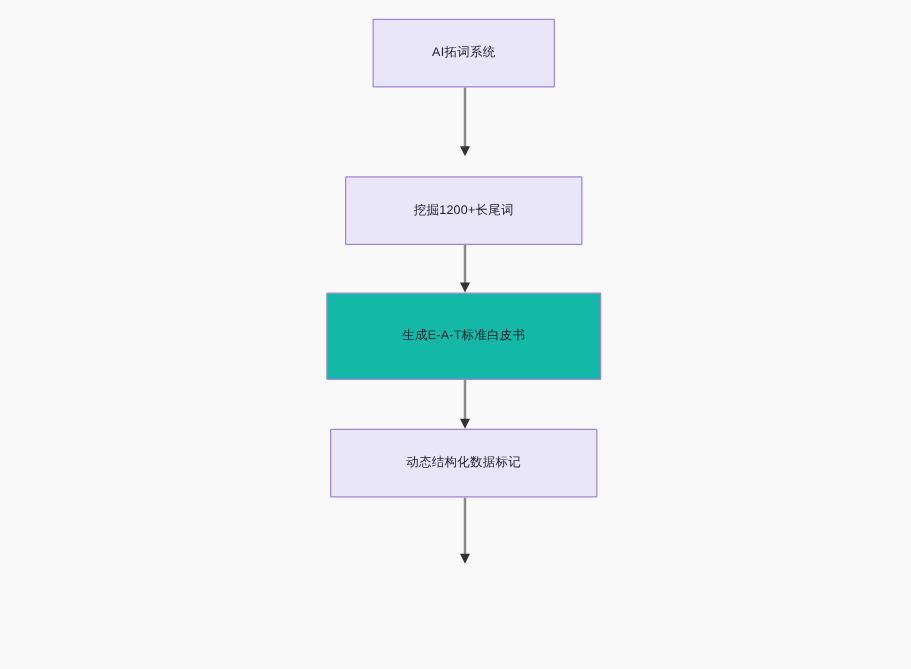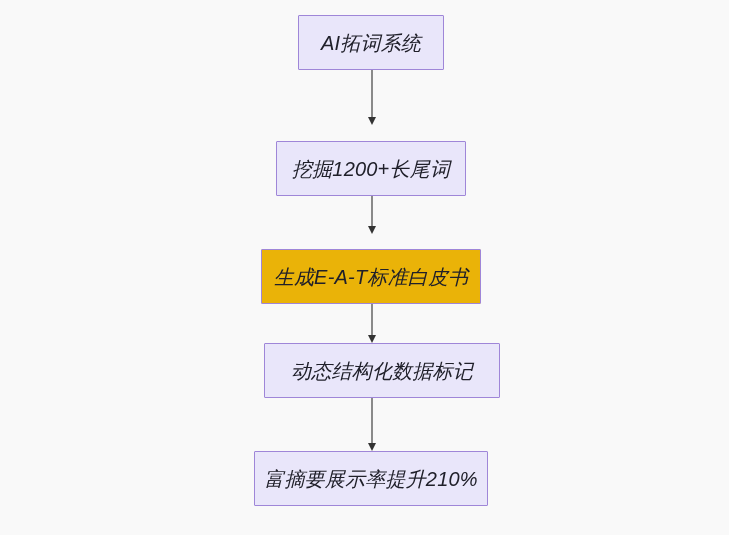--- a/index.html
+++ b/index.html
@@ -25,26 +25,25 @@
     box-sizing: border-box;
     background: #e9e6fa;
     border: 1.6px solid #9f86d8;
     border-radius: 1px;
     display: flex;
     align-items: center;
     justify-content: center;
     z-index: 2;
   }
   .node-label {
-    font-size: 20px;
+    font-size: 10px;
     line-height: 1.2;
     color: #20202a;
     letter-spacing: 0.2px;
     white-space: nowrap;
-    font-style: italic;
   }
   .edge {
     position: absolute;
     z-index: 1;
   }
   .edge-line {
     position: absolute;
     left: 0;
     top: 0;
     width: 2px;
@@ -83,25 +82,22 @@
   </div>
 
   <div class="node" style="left: 298px; top: 15px; width: 146px; height: 55px; background: rgb(233, 230, 250); border-color: rgb(159, 134, 216);">
     <span class="node-label" style="color: rgb(32, 32, 42);">AI拓词系统</span>
   </div>
 
   <div class="node" style="left: 276px; top: 141px; width: 190px; height: 55px; background: rgb(233, 230, 250); border-color: rgb(159, 134, 216);">
     <span class="node-label" style="color: rgb(32, 32, 42);">挖掘1200+长尾词</span>
   </div>
 
-  <div class="node" style="left: 261px; top: 249px; width: 220px; height: 55px; background: #eab308; border-color: rgb(159, 134, 216);">
+  <div class="node" style="left: 261px; top: 234px; width: 220px; height: 70px; background: #14b8a6; border-color: rgb(159, 134, 216);">
     <span class="node-label" style="color: rgb(32, 32, 42);">生成E-A-T标准白皮书</span>
   </div>
 
-  <div class="node" style="left: 264px; top: 343px; width: 236px; height: 55px; background: rgb(233, 230, 250); border-color: rgb(159, 134, 216);">
+  <div class="node" style="left: 264px; top: 343px; width: 214px; height: 55px; background: rgb(233, 230, 250); border-color: rgb(159, 134, 216);">
     <span class="node-label" style="color: rgb(32, 32, 42);">动态结构化数据标记</span>
   </div>
 
-  <div class="node" style="left: 254px; top: 451px; width: 234px; height: 55px; background: rgb(233, 230, 250); border-color: rgb(159, 134, 216);">
-    <span class="node-label" style="color: rgb(32, 32, 42);">富摘要展示率提升210%</span>
-  </div>
 
 </div>
 
 </body></html>

